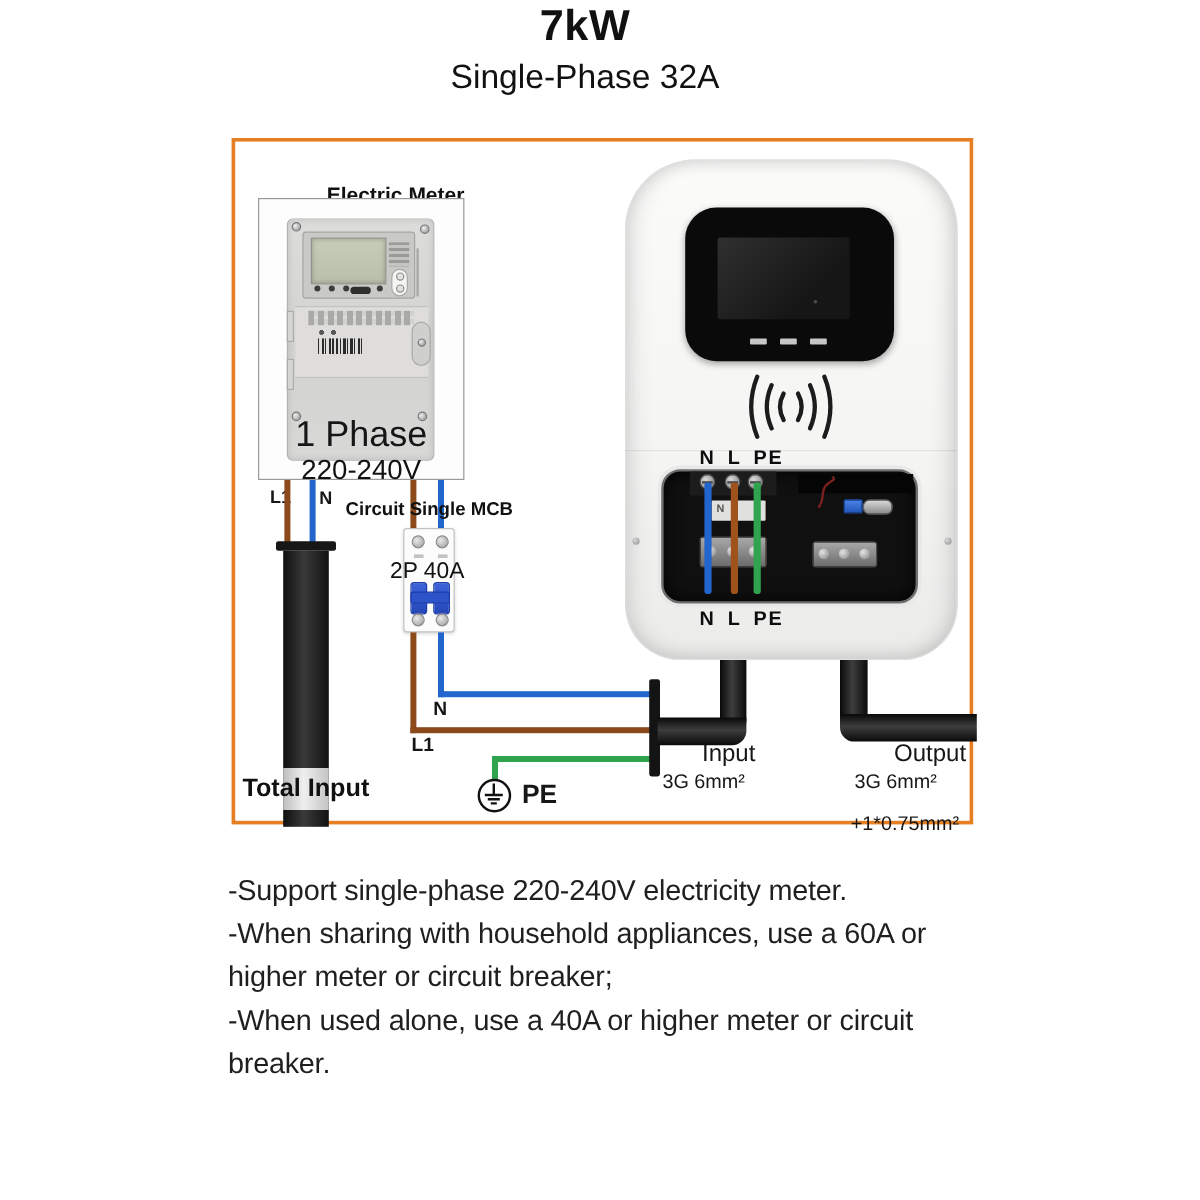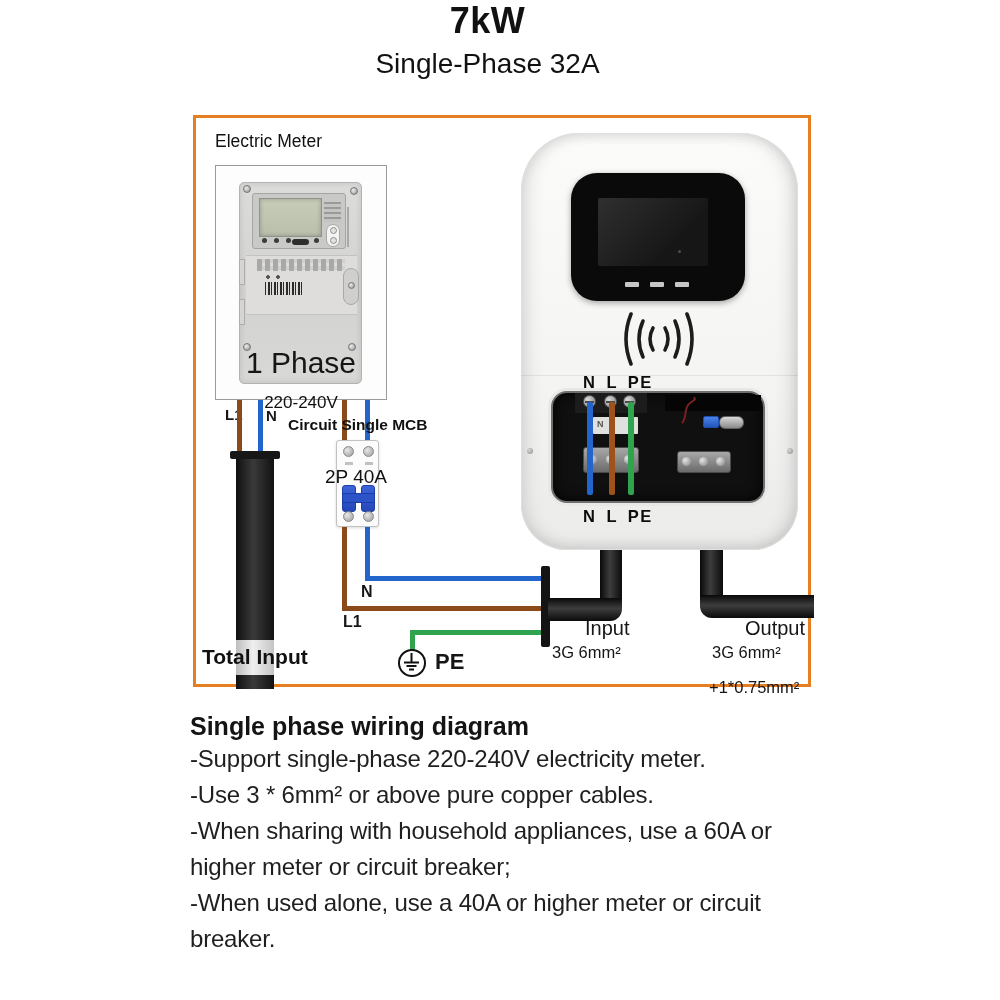--- a/index.html
+++ b/index.html
@@ -11,22 +11,22 @@
   
   .hdr { left:0; top:20; width:975px; text-align:center; }
   .hdr-title { font-size:36px; font-weight:700; letter-spacing:.5px; }
   .hdr-sub { font-size:28px; font-weight:400; margin-top:6px; }
 
   
   .frame { left:193px; top:115px; width:618px; height:572px;
     border:3px solid #E67E22; background:#fff; }
 
   
-  .meter-heading { left:19px; top:13px; width:172px; text-align:left;
-    font-size:17.5px; font-weight:400; }
+  .meter-heading { left:19px; top:34px; width:172px; text-align:right;
+    font-size:17.5px; font-weight:700; }
   .meter-box { left:19px; top:47px; width:172px; height:235px;
     background:#fdfdfd; border:1.5px solid #9a9a9a; }
   .meter-body { left:23px; top:16px; width:123px; height:202px;
     background:linear-gradient(180deg,#dcdcda,#d2d2d0 55%,#d8d8d6);
     border:1px solid #b3b3b1; border-radius:5px;
     box-shadow:inset 0 0 6px rgba(0,0,0,.12); }
   .screw { width:8px; height:8px; border-radius:50%;
     background:radial-gradient(circle at 35% 35%, #efefef, #8d8d8d);
     border:1px solid #777; }
   .m-module { left:12px; top:10px; width:94px; height:56px;
@@ -53,21 +53,21 @@
                radial-gradient(circle 2px at 12px 2px,#555 99%,transparent); }
   .m-barcode { left:19px; top:26px; width:38px; height:13px; background:
     repeating-linear-gradient(90deg,#2b2b2b 0 1px,transparent 1px 3px,#2b2b2b 3px 5px,transparent 5px 6px); }
   .m-hinge { left:-1px; width:6px; height:26px; border:1px solid #adadab; background:#d5d5d3; }
   .m-notch { left:103px; top:85px; width:16px; height:37px; background:#cfcfcd;
     border:1px solid #a9a9a7; border-radius:8px; }
   .m-notch i { position:absolute; left:4px; top:13px; width:7px; height:7px; border-radius:50%;
     background:radial-gradient(circle at 35% 35%,#eee,#8a8a8a); border:1px solid #7a7a7a; }
   .meter-phase { left:0; top:180px; width:100%; text-align:center;
     font-size:30px; color:#161616; z-index:3; }
-  .meter-volt { left:0; top:212px; width:100%; text-align:center; font-size:17px; z-index:3;margin-top:15px; }
+  .meter-volt { left:0; top:212px; width:100%; text-align:center; font-size:23px; z-index:3; }
 
   
   .wire { position:absolute; }
   .brown { background:#8A4A1A; }
   .blue  { background:#2265CC; }
   .green { background:#2FA34D; }
 
   .lbl { position:absolute; font-weight:700; color:#161616; white-space:nowrap; }
 
   
@@ -312,22 +312,20 @@
         </div>
       </div>
       <div class="nlpe" style="left:62px;top:374px">N L PE</div>
       <div class="side-screw" style="left:6px;top:315px"></div>
       <div class="side-screw" style="left:266px;top:315px"></div>
     </div>
 
   </div>
 
   <div class="abs notes">
-    <div class="notes-heading">Single phase wiring diagram</div>
     <div class="note-line">-Support single-phase 220-240V electricity meter.</div>
-    <div class="note-line">-Use 3 * 6mm² or above pure copper cables.</div>
     <div class="note-line">-When sharing with household appliances, use a 60A or</div>
     <div class="note-line">higher meter or circuit breaker;</div>
     <div class="note-line">-When used alone, use a 40A or higher meter or circuit</div>
     <div class="note-line">breaker.</div>
   </div>
 
 </div>
 
 </body></html>

